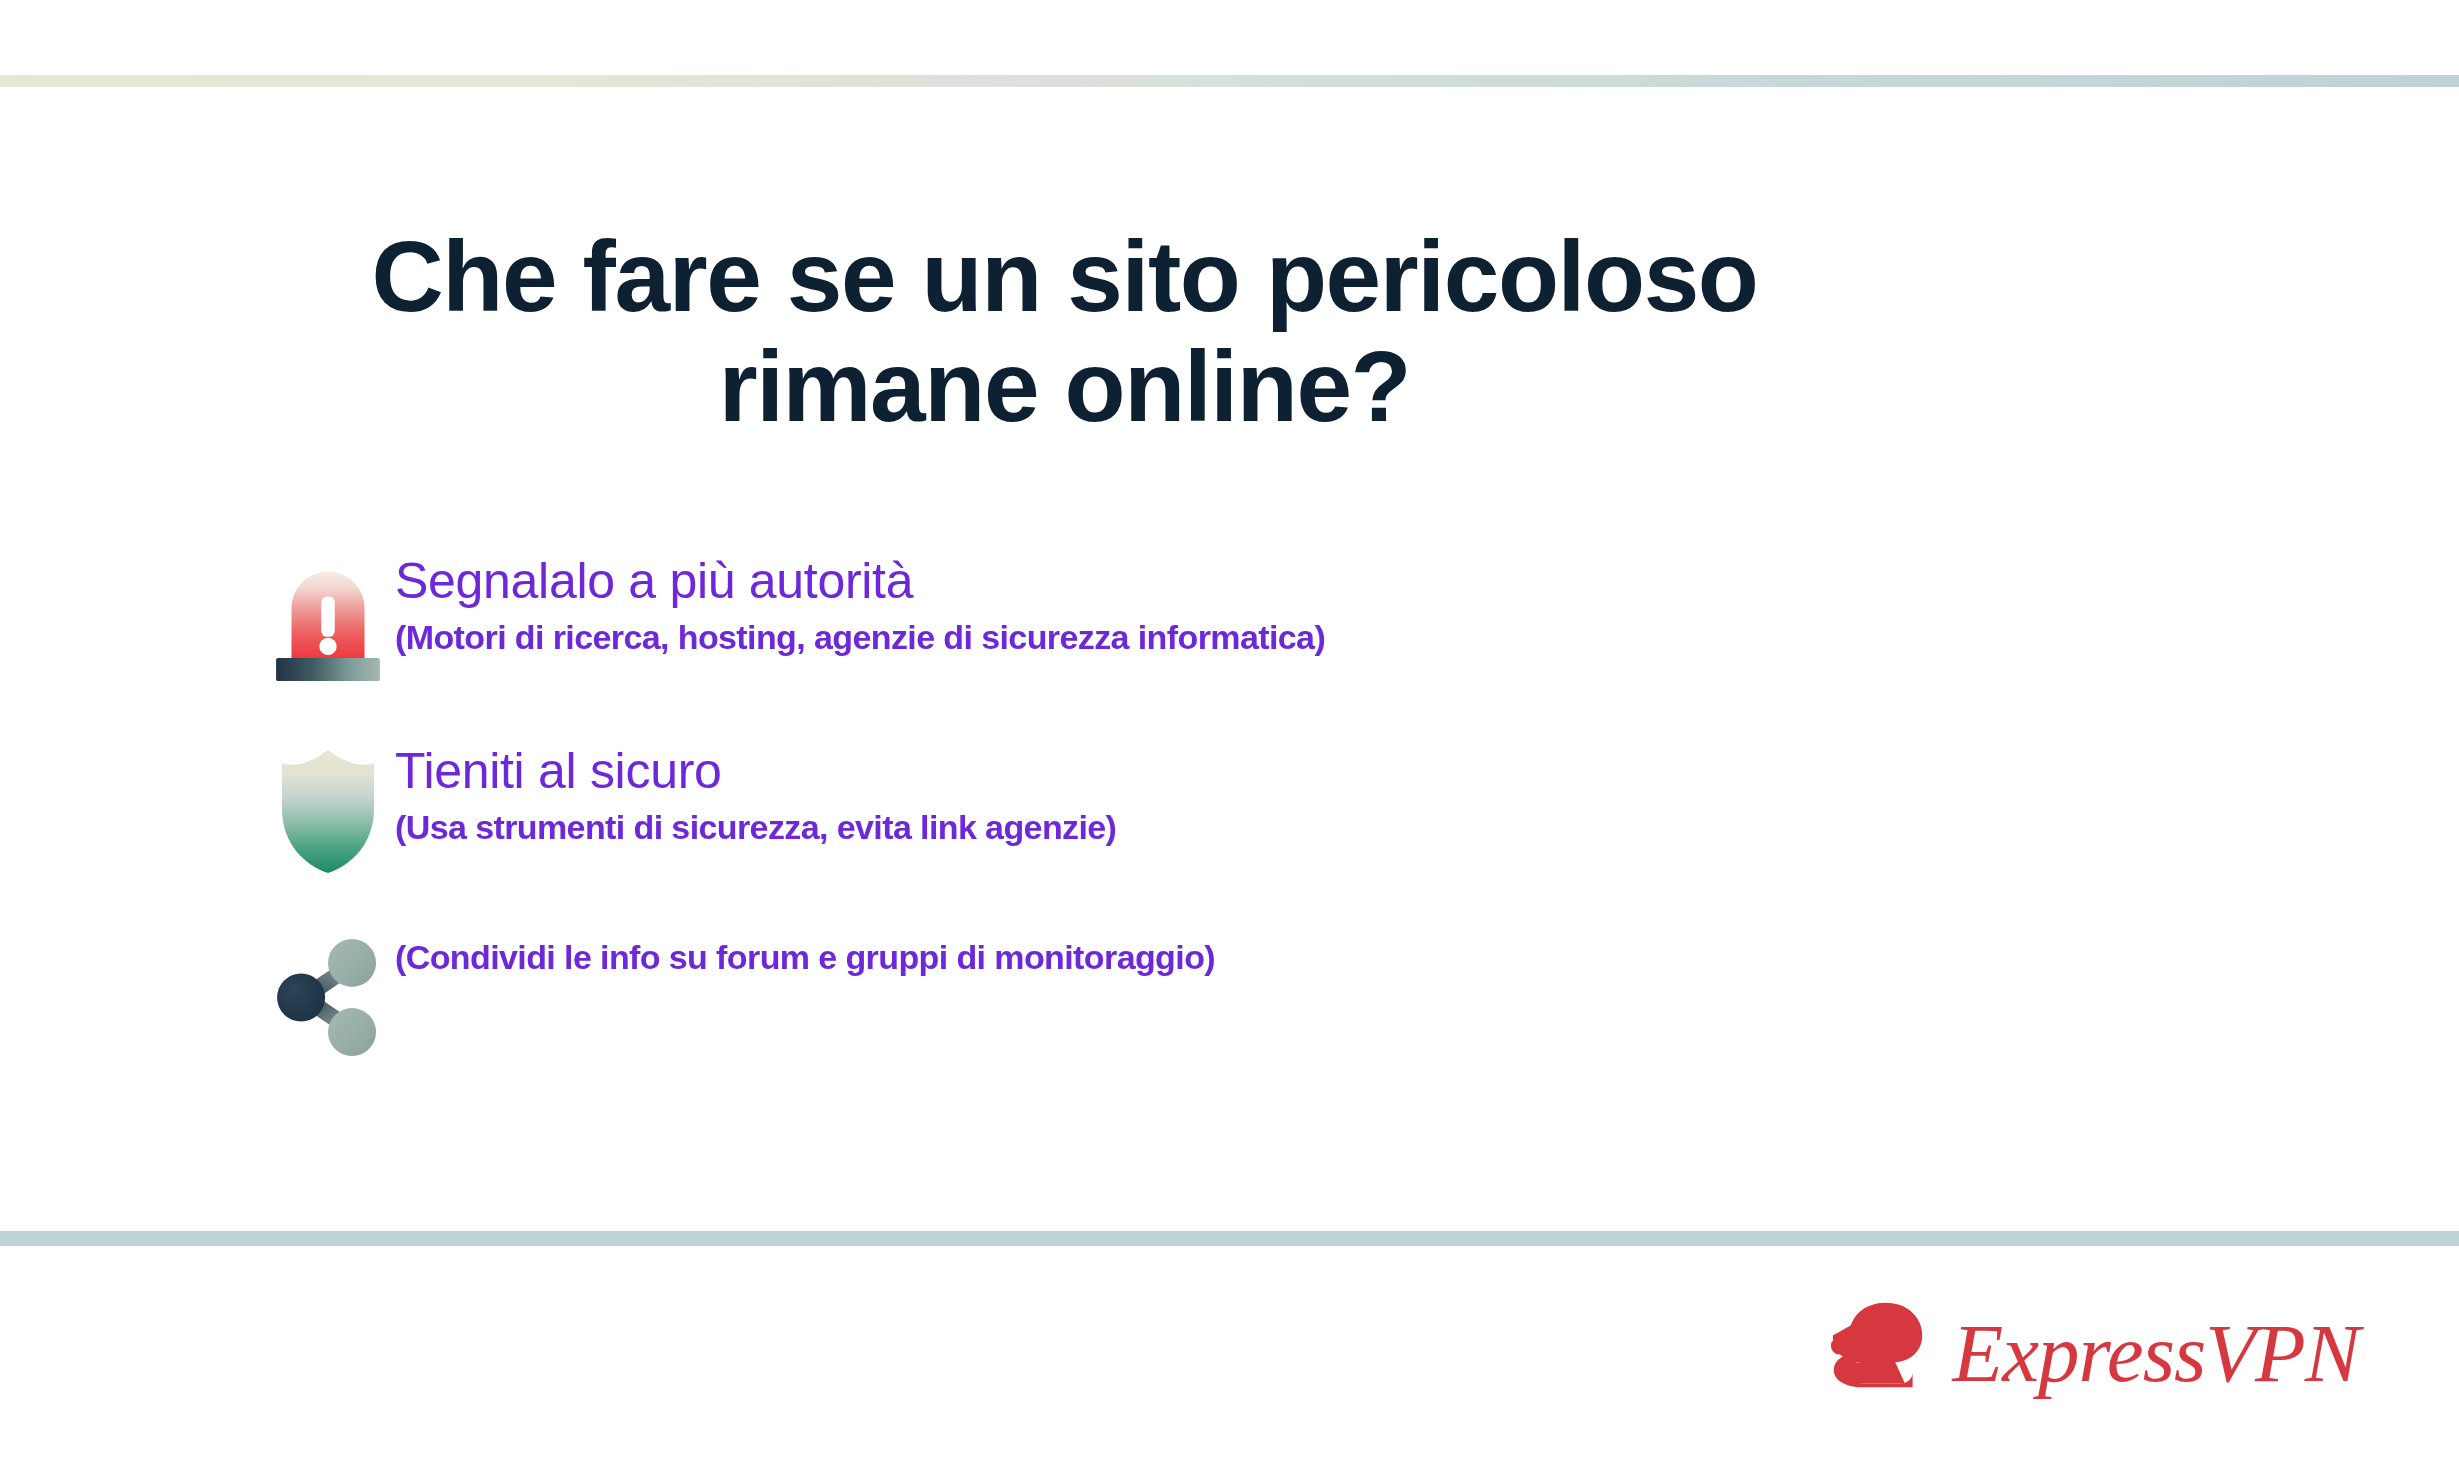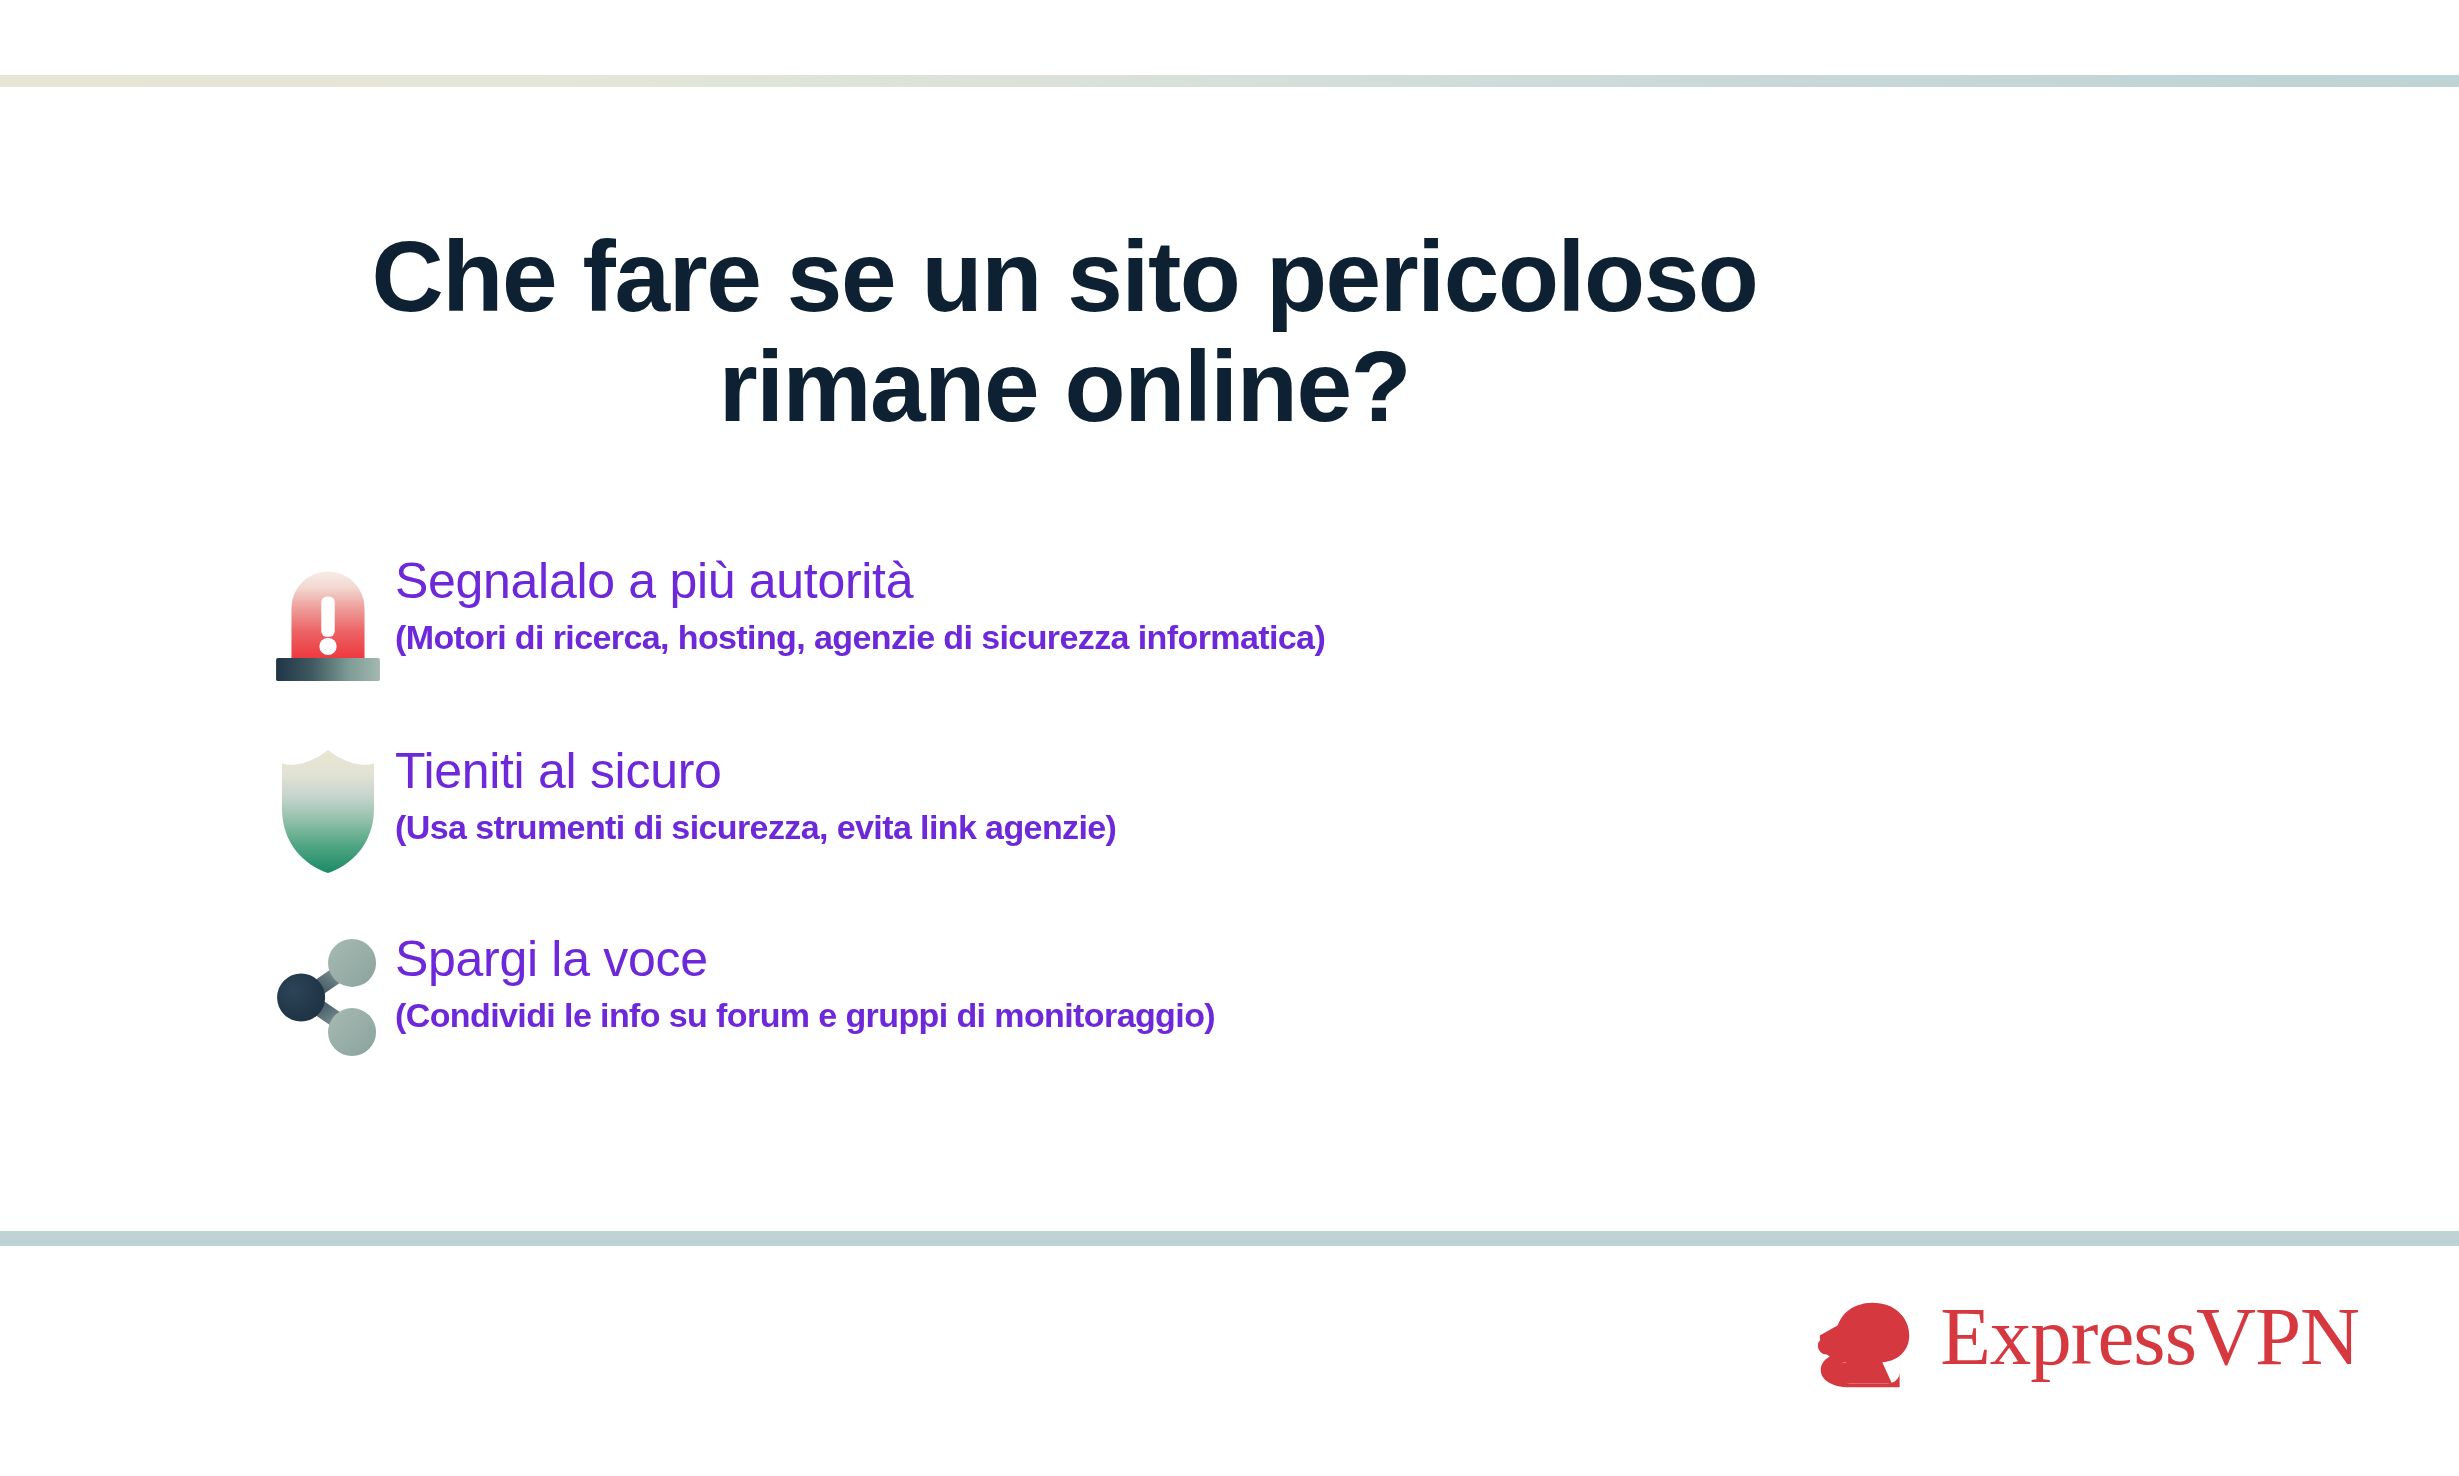--- a/index.html
+++ b/index.html
@@ -96,22 +96,23 @@
 
   
   .icon-svg { display: block; }
 
   
   .logo {
     position: absolute;
     right: 100px;
     top: 1295px;
     display: flex;
-    align-items: flex-start;
+    align-items: flex-end;
     gap: 25px;
+    font-style: italic;
   }
   .logo-mark { display: block; }
   .logo-word {
     color: #d6383f;
     font-family: "Liberation Serif", serif;
     font-size: 83px;
     line-height: 1;
     font-weight: 400;
     letter-spacing: -1px;
     white-space: nowrap;
@@ -210,21 +211,20 @@
           </linearGradient>
         </defs>
         <path d="M30 64 L80 30" stroke="url(#shareLinkA)" stroke-width="17" stroke-linecap="round" fill="none"></path>
         <path d="M30 64 L80 98" stroke="url(#shareLinkB)" stroke-width="17" stroke-linecap="round" fill="none"></path>
         <circle cx="80" cy="28" r="25" fill="url(#nodeLight)"></circle>
         <circle cx="80" cy="100" r="25" fill="url(#nodeLight)"></circle>
         <circle cx="27" cy="64" r="25" fill="url(#nodeDark)"></circle>
       </svg>
     </div>
     <div class="item-text">
-      <div class="item-head">Spargi la voce</div>
       <div class="item-sub">(Condividi le info su forum e gruppi di monitoraggio)</div>
     </div>
   </div>
 
 </div>
 
 <div class="logo">
   <span>
     <svg class="logo-mark" width="100" height="100" viewBox="0 0 104 104" xmlns="http://www.w3.org/2000/svg">
       <path d="M62 10 C 84 10 98 24 98 42 C 98 58 86 70 66 70 L 34 70 C 26 70 21 75 21 81 C 21 87 26 92 34 92 L 80 92 L 70 70 L 36 70 C 16 70 5 58 5 42 L 5 42 Z" fill="#d6383f"></path>

